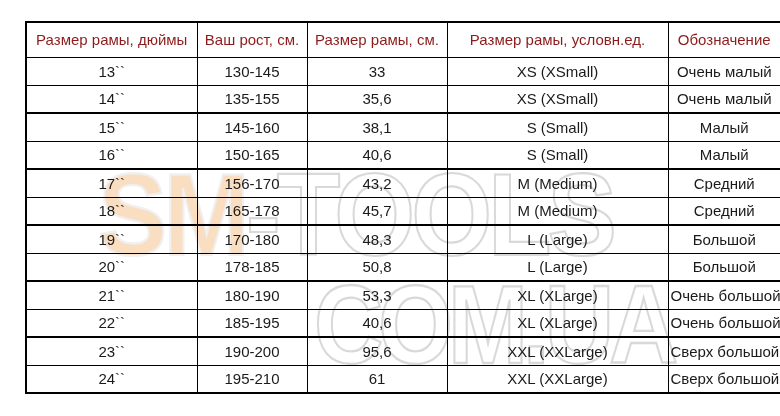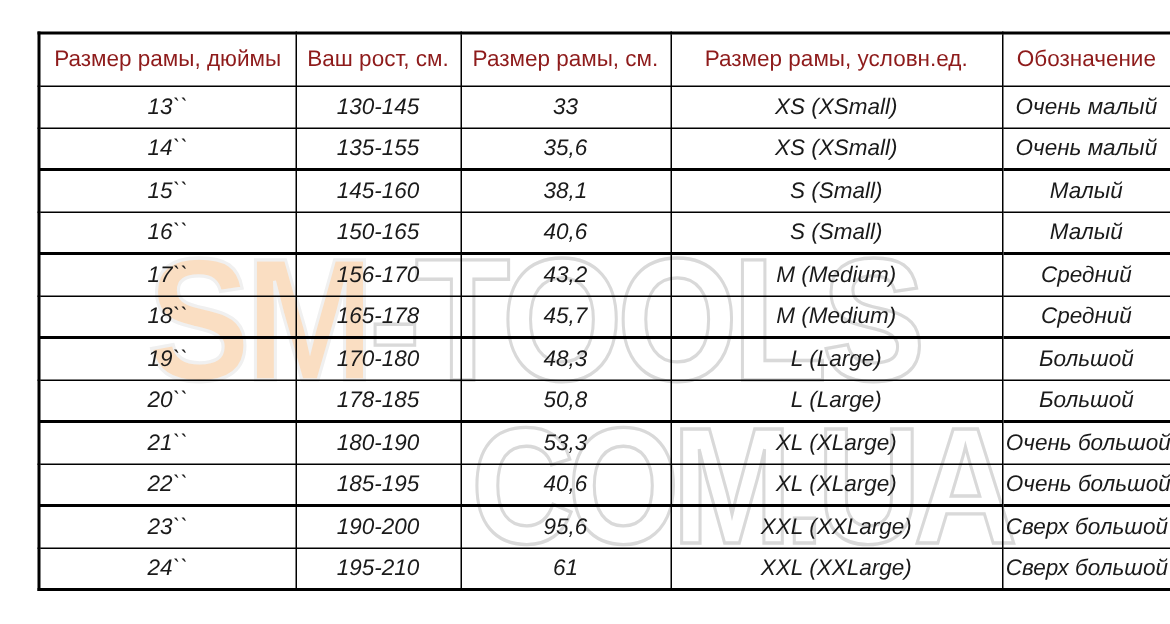--- a/index.html
+++ b/index.html
@@ -76,21 +76,21 @@
     font-size: 15px;
     overflow: hidden;
     white-space: nowrap;
   }
   .size-table thead tr { height: 35px; }
   .size-table tbody tr { height: 28px; }
   .size-table th {
     color: var(--header-red);
     font-weight: normal;
   }
-  .size-table td { color: var(--body-text); font-style: italic; }
+  .size-table td { color: var(--body-text); }
   .size-table tbody tr.group-end td { border-bottom-width: 2px; }
 </style>
 </head>
 <body>
 
 <div class="watermark-line wm-line1"><span class="wm-fill">SM</span><span class="wm-outline">-TOOLS</span></div>
 <div class="watermark-line wm-line2 wm-outline">COM.UA</div>
 
 <table class="size-table">
   <colgroup>

